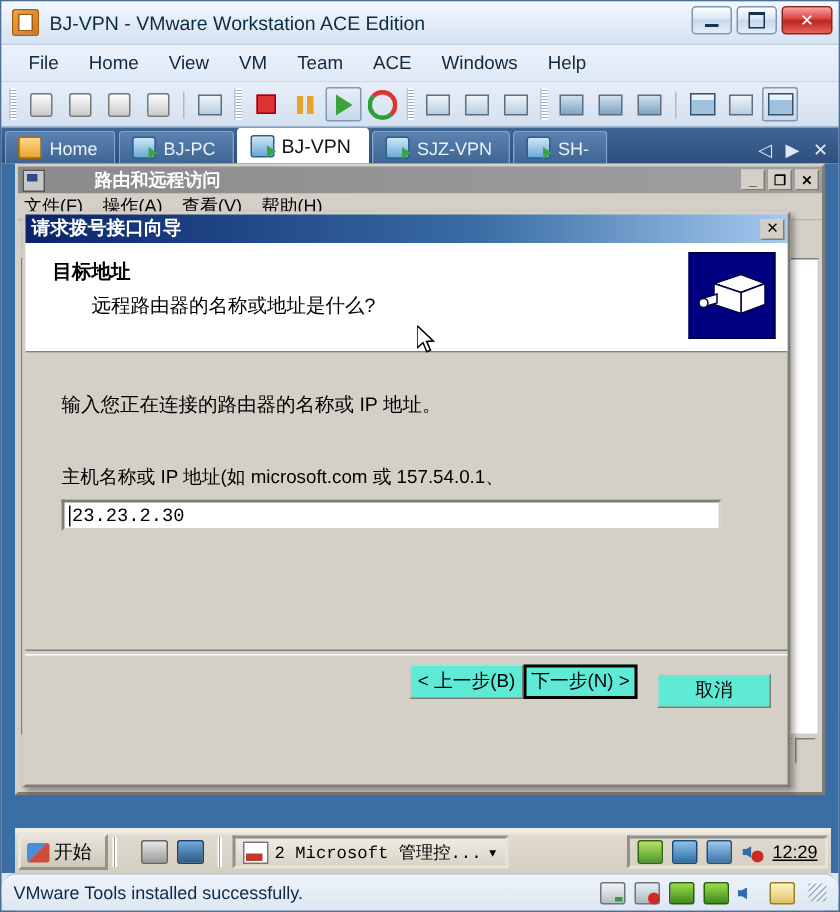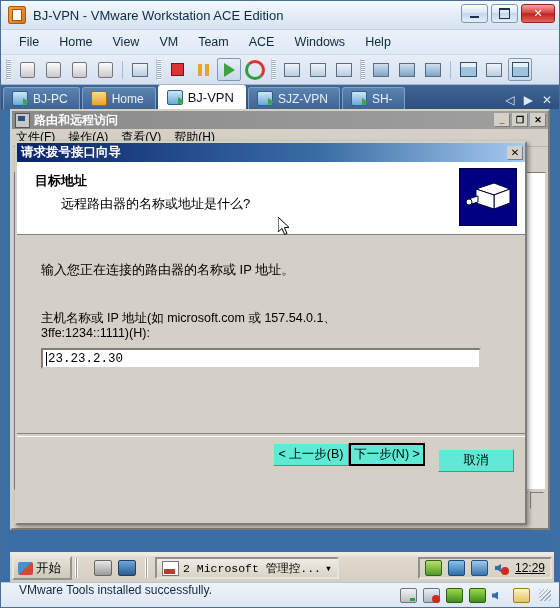--- a/index.html
+++ b/index.html
@@ -122,21 +122,21 @@
     flex:1 1 auto;position:relative;background:#3a6ea5;overflow:hidden;
   }
   
   .mmc{
     position:absolute;left:9px;top:0px;width:540px;height:421px;
     background:#d4d0c8;border:2px outset #d4d0c8;box-sizing:border-box;
   }
   .mmc-title{
     height:18px;display:flex;align-items:center;
     background:linear-gradient(90deg,#8a8a8a 0%,#a0a0a0 100%);
-    color:#fff;font-size:12px;font-weight:bold;padding:0 2px 0 3px;
+    color:#fff;font-size:12px;font-weight:bold;padding:0 2px 0 3px;gap:29px;
   }
   .mmc-ticon{width:13px;height:13px;margin-right:4px;flex:0 0 13px;
     background:#c8c8c8;border:1px solid #555;position:relative;}
   .mmc-ticon::after{content:"";position:absolute;left:2px;top:2px;width:7px;height:5px;background:#2d4d86;}
   .mmc-tbtns{margin-left:auto;display:flex;gap:2px;}
   .mbtn{width:16px;height:14px;background:#d4d0c8;border:1px outset #d4d0c8;
     font-size:9px;line-height:12px;text-align:center;color:#000;box-sizing:border-box;
     font-family:"Liberation Sans",sans-serif;}
   .mmc-menu{height:17px;background:#d4d0c8;display:flex;align-items:center;
     font-size:12px;color:#000;padding-left:4px;gap:13px;border-bottom:1px solid #b8b4ac;}
@@ -222,24 +222,24 @@
   }
   .tri{width:15px;height:14px;}
   .tri.g{background:linear-gradient(180deg,#b9e06a,#4d9a2a);border:1px solid #2f6618;border-radius:2px;}
   .tri.b{background:linear-gradient(180deg,#8cc2ea,#2d6ea8);border:1px solid #1d4a74;border-radius:2px;}
   .tri.m{background:linear-gradient(180deg,#9fc9ec,#3a74ae);border:1px solid #24527f;border-radius:2px;}
   .tri.s{position:relative;background:transparent;}
   .tri.s::before{content:"";position:absolute;left:1px;top:3px;width:6px;height:8px;background:#2f6ea8;clip-path:polygon(0 25%,45% 25%,100% 0,100% 100%,45% 75%,0 75%);}
   .tri.s::after{content:"";position:absolute;right:0;bottom:0;width:8px;height:8px;border-radius:50%;background:#cc2a22;}
   
   .vm-status{
-    height:24px;flex:0 0 24px;display:flex;
+    height:24px;flex:0 0 24px;display:flex;align-items:center;
     background:linear-gradient(180deg,#eef3fa,#dde6f2);
-    border-top:1px solid #b4c6dc;padding:0 4px 0 18px;
-    font-size:12px;color:#12293f;
+    border-top:1px solid #b4c6dc;padding:0 4px 0 8px;
+    font-size:12px;color:#12293f;border-radius:10px;
   }
   .vs-icons{margin-left:auto;display:flex;align-items:center;gap:6px;padding-right:4px;}
   .vsi{width:15px;height:13px;}
   .vsi.disk{background:linear-gradient(180deg,#f3f3f3,#b9bec5);border:1px solid #6d7480;border-radius:2px;position:relative;}
   .vsi.disk::after{content:"";position:absolute;right:1px;bottom:1px;width:5px;height:3px;background:#2f9e3a;}
   .vsi.cd{position:relative;background:linear-gradient(180deg,#e9eef4,#aeb7c2);border:1px solid #6d7480;border-radius:2px;}
   .vsi.cd::after{content:"";position:absolute;right:-1px;bottom:-1px;width:8px;height:8px;border-radius:50%;background:#cc2a22;}
   .vsi.net{background:linear-gradient(180deg,#9bdc4a,#3e8c1c);border:1px solid #2a5f12;border-radius:2px;}
   .vsi.snd{position:relative;}
   .vsi.snd::before{content:"";position:absolute;left:0;top:3px;width:6px;height:8px;background:#2f6ea8;clip-path:polygon(0 25%,45% 25%,100% 0,100% 100%,45% 75%,0 75%);}
@@ -337,26 +337,26 @@
     <div class="tb">
         <span class="ic ic-sq"></span>
       </div>
     <div class="tb pressed">
         <span class="ic ic-blue"></span>
       </div>
   </div>
 
   <div class="tabbar">
     <div class="tab">
+      <span class="tabico home"></span>
+      <span>Home</span>
+    </div>
+    <div class="tab">
       <span class="tabico"></span>
       <span>BJ-PC</span>
-    </div>
-    <div class="tab">
-      <span class="tabico home"></span>
-      <span>Home</span>
     </div>
     <div class="tab active">
       <span class="tabico"></span>
       <span>BJ-VPN</span>
     </div>
     <div class="tab">
       <span class="tabico"></span>
       <span>SJZ-VPN</span>
     </div>
     <div class="tab">
@@ -425,21 +425,20 @@
               <polygon points="8,30 18,27 18,33 8,36"></polygon>
               <circle cx="9" cy="33" r="3"></circle>
             </g>
           </svg>
         </div>
       </div>
       <div class="wiz-body">
         <div class="wiz-p">输入您正在连接的路由器的名称或 IP 地址。</div>
         <div class="wiz-label">
           <div>主机名称或 IP 地址(如 microsoft.com 或 157.54.0.1、</div>
-          <div>3ffe:1234::1111)(H):</div>
         </div>
         <div class="wiz-input">
           <span class="caret"></span>
             <span>23.23.2.30</span>
         </div>
         <div class="wiz-sep"></div>
         <div class="wiz-btns">
           <div class="btn">&lt; 上一步(B)</div>
           <div class="btn default">下一步(N) &gt;</div>
           <div class="btn gap">取消</div>

